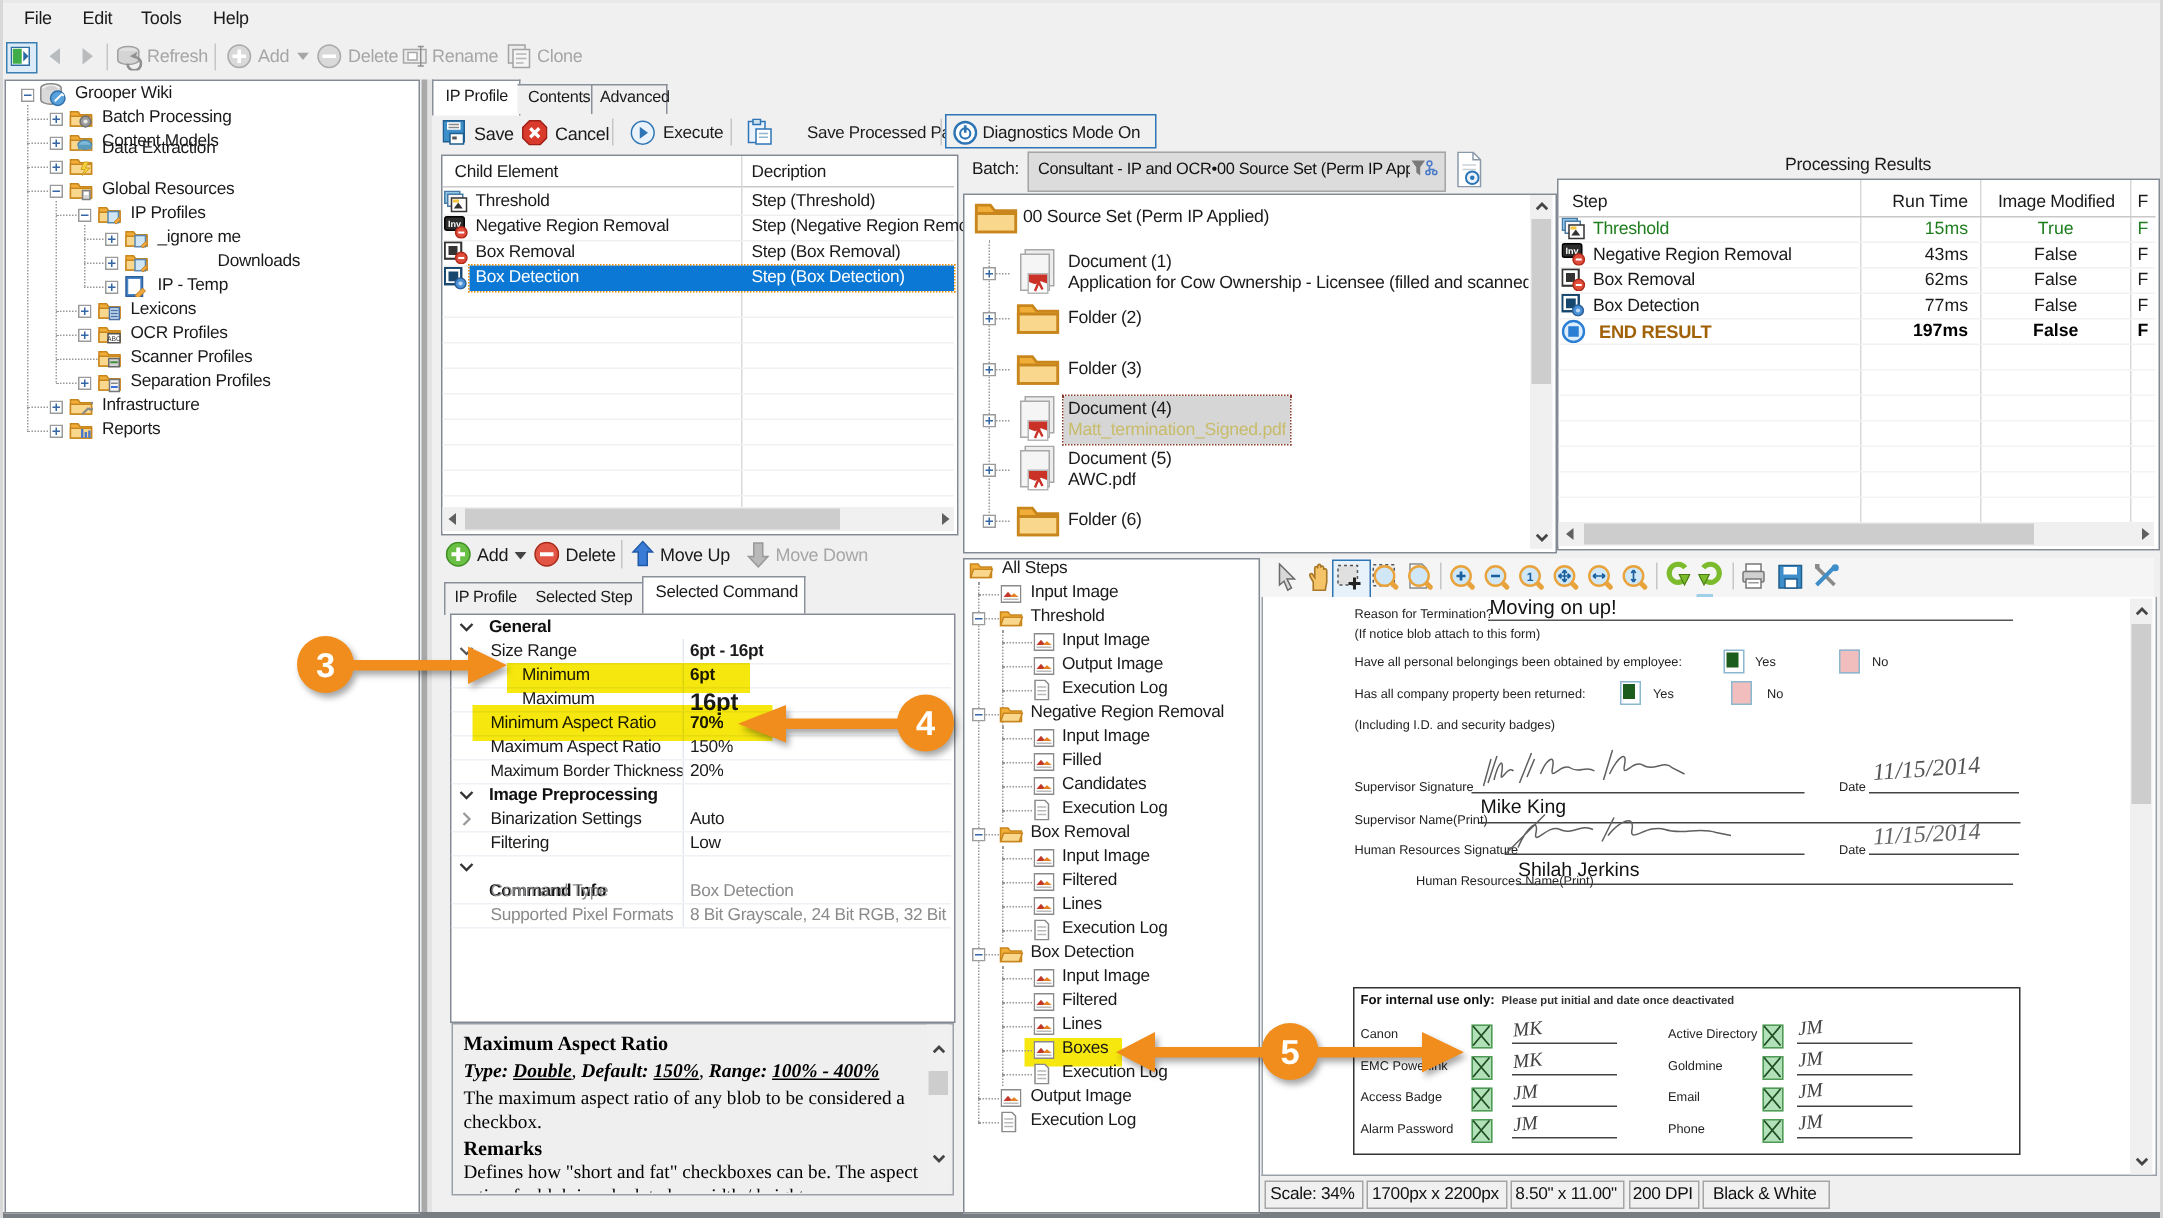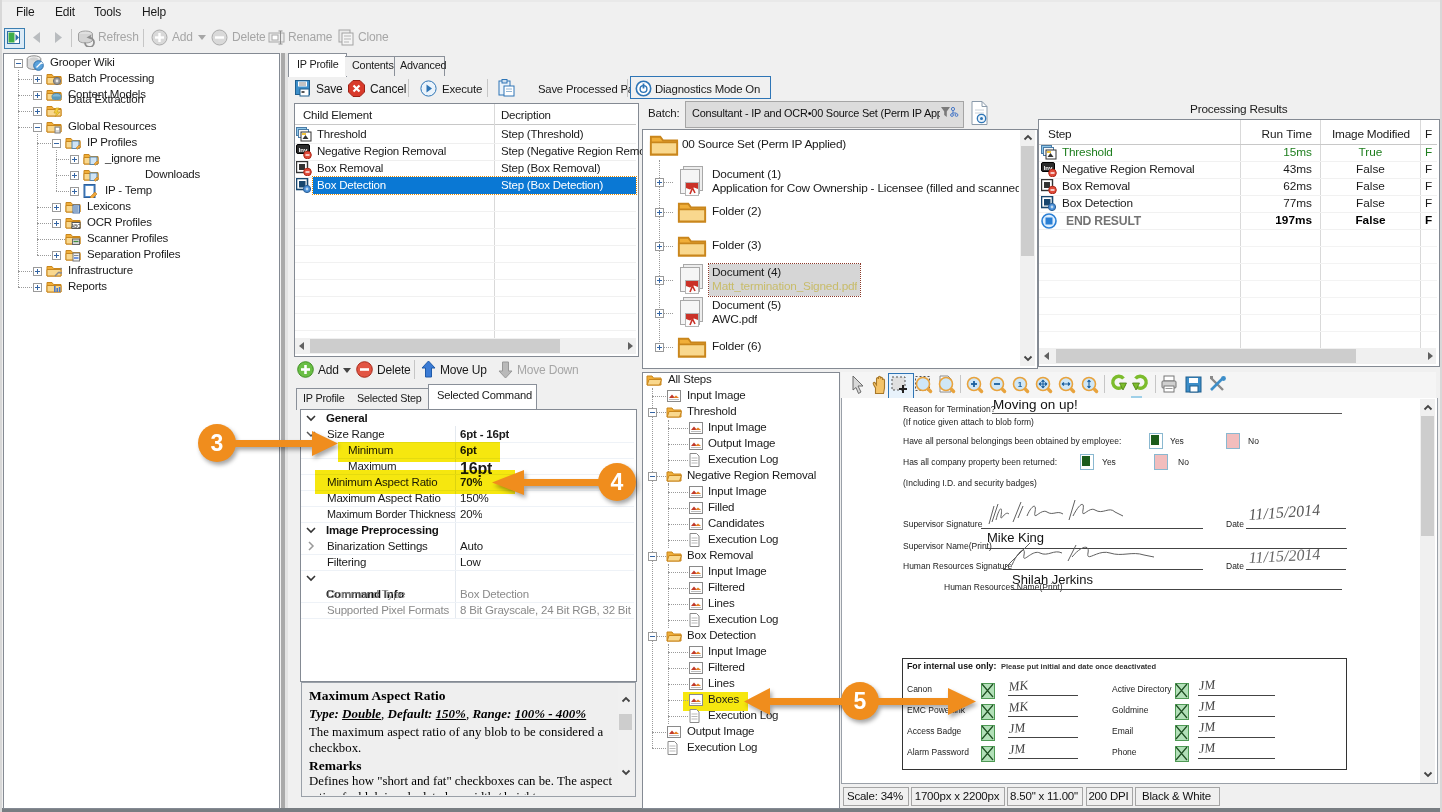--- a/index.html
+++ b/index.html
@@ -623,21 +623,21 @@
   </svg>
 <div class="tx" style="left:1062px;top:197px;font-size:11.8px;color:#1a1a1a;font-weight:normal;letter-spacing:-0.2px;font-family:'Liberation Sans',sans-serif;">Box Detection</div>
 <div class="tx" style="left:1245px;top:197px;width:67px;font-size:11.8px;color:#1a1a1a;font-weight:normal;text-align:right">77ms</div>
 <div class="tx" style="left:1321px;top:197px;width:99px;font-size:11.8px;color:#1a1a1a;font-weight:normal;text-align:center">False</div>
 <div class="tx" style="left:1425px;top:197px;font-size:11.8px;color:#1a1a1a;font-weight:normal;letter-spacing:-0.2px;font-family:'Liberation Sans',sans-serif;">F</div>
 <div class="ab" style="left:1039px;top:212px;width:398px;height:1px;background:#f1f1f1;"></div>
 <svg class="ab" style="left:1041px;top:213px;" width="16" height="16" viewBox="0 0 16 16">
     <circle cx="8" cy="8" r="7" fill="#def" stroke="#2a7fd4" stroke-width="1.6"></circle>
     <rect x="4.5" y="4.5" width="7" height="7" fill="#2a7fd4"></rect>
   </svg>
-<div class="tx" style="left:1066px;top:214px;font-size:12.2px;color:#737373;font-weight:bold;letter-spacing:-0.2px;font-family:'Liberation Sans',sans-serif;">END RESULT</div>
+<div class="tx" style="left:1066px;top:214px;font-size:12.2px;color:#a16207;font-weight:bold;letter-spacing:-0.2px;font-family:'Liberation Sans',sans-serif;">END RESULT</div>
 <div class="tx" style="left:1245px;top:214px;width:67px;font-size:11.8px;color:#000;font-weight:bold;text-align:right">197ms</div>
 <div class="tx" style="left:1321px;top:214px;width:99px;font-size:11.8px;color:#000;font-weight:bold;text-align:center">False</div>
 <div class="tx" style="left:1425px;top:214px;font-size:11.8px;color:#000;font-weight:bold;letter-spacing:-0.2px;font-family:'Liberation Sans',sans-serif;">F</div>
 <div class="ab" style="left:1039px;top:229px;width:398px;height:1px;background:#f1f1f1;"></div>
 <div class="ab" style="left:1039px;top:246px;width:398px;height:1px;background:#f3f3f3;"></div>
 <div class="ab" style="left:1039px;top:263px;width:398px;height:1px;background:#f3f3f3;"></div>
 <div class="ab" style="left:1039px;top:280px;width:398px;height:1px;background:#f3f3f3;"></div>
 <div class="ab" style="left:1039px;top:297px;width:398px;height:1px;background:#f3f3f3;"></div>
 <div class="ab" style="left:1039px;top:314px;width:398px;height:1px;background:#f3f3f3;"></div>
 <div class="ab" style="left:1039px;top:331px;width:398px;height:1px;background:#f3f3f3;"></div>
@@ -954,21 +954,21 @@
     <path d="M2.5 7.5 L6 4 L9.5 7.5" fill="none" stroke="#444" stroke-width="1.8"></path>
   </svg>
 <svg class="ab" style="left:1422px;top:768px;" width="12" height="12" viewBox="0 0 12 12">
     <path d="M2.5 4.5 L6 8 L9.5 4.5" fill="none" stroke="#444" stroke-width="1.8"></path>
   </svg>
 <div class="ab" style="left:1421px;top:416px;width:13px;height:120px;background:#cdcdcd;"></div>
 <div class="ab" style="left:1131px;top:396px;width:11px;height:2px;background:#9fd0e8;"></div>
 <div class="tx" style="left:903px;top:405px;font-size:8.5px;color:#222;font-weight:normal;letter-spacing:0px;font-family:'Liberation Sans',sans-serif;">Reason for Termination?</div>
 <div class="tx" style="left:993px;top:397px;font-size:13.5px;color:#111;font-weight:normal;letter-spacing:0px;font-family:'Liberation Sans',sans-serif;">Moving on up!</div>
 <div class="ab" style="left:992px;top:413px;width:350px;height:1px;background:#555;"></div>
-<div class="tx" style="left:903px;top:418px;font-size:8.5px;color:#222;font-weight:normal;letter-spacing:0px;font-family:'Liberation Sans',sans-serif;">(If notice given attach to blob form)</div>
+<div class="tx" style="left:903px;top:418px;font-size:8.5px;color:#222;font-weight:normal;letter-spacing:0px;font-family:'Liberation Sans',sans-serif;">(If notice blob attach to this form)</div>
 <div class="tx" style="left:903px;top:437px;font-size:8.5px;color:#222;font-weight:normal;letter-spacing:0px;font-family:'Liberation Sans',sans-serif;">Have all personal belongings been obtained by employee:</div>
 <div class="ab" style="left:1149px;top:433px;width:12px;height:14px;background:#fff;border:1px solid #8ab8d0;"></div>
 <div class="ab" style="left:1151px;top:435px;width:8px;height:10px;background:#1c5c1c;"></div>
 <div class="tx" style="left:1170px;top:437px;font-size:8.5px;color:#222;font-weight:normal;letter-spacing:0px;font-family:'Liberation Sans',sans-serif;">Yes</div>
 <div class="ab" style="left:1226px;top:433px;width:12px;height:14px;background:#f2bdbd;border:1px solid #8ab8d0;"></div>
 <div class="tx" style="left:1248px;top:437px;font-size:8.5px;color:#222;font-weight:normal;letter-spacing:0px;font-family:'Liberation Sans',sans-serif;">No</div>
 <div class="tx" style="left:903px;top:458px;font-size:8.5px;color:#222;font-weight:normal;letter-spacing:0px;font-family:'Liberation Sans',sans-serif;">Has all company property been returned:</div>
 <div class="ab" style="left:1080px;top:454px;width:12px;height:14px;background:#fff;border:1px solid #8ab8d0;"></div>
 <div class="ab" style="left:1082px;top:456px;width:8px;height:10px;background:#1c5c1c;"></div>
 <div class="tx" style="left:1102px;top:458px;font-size:8.5px;color:#222;font-weight:normal;letter-spacing:0px;font-family:'Liberation Sans',sans-serif;">Yes</div>

